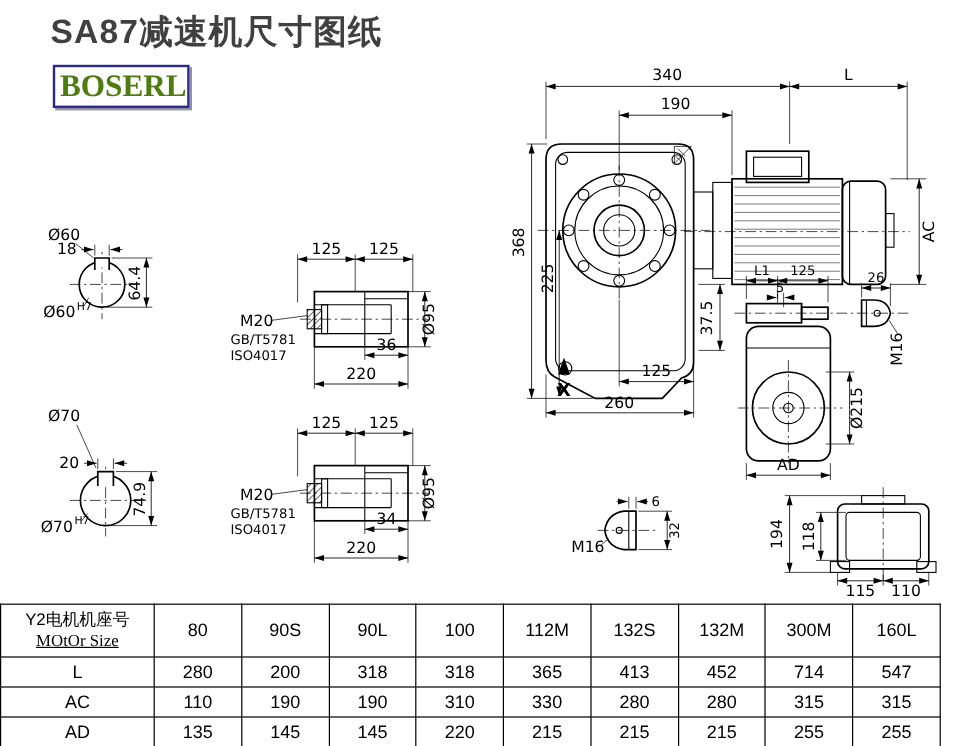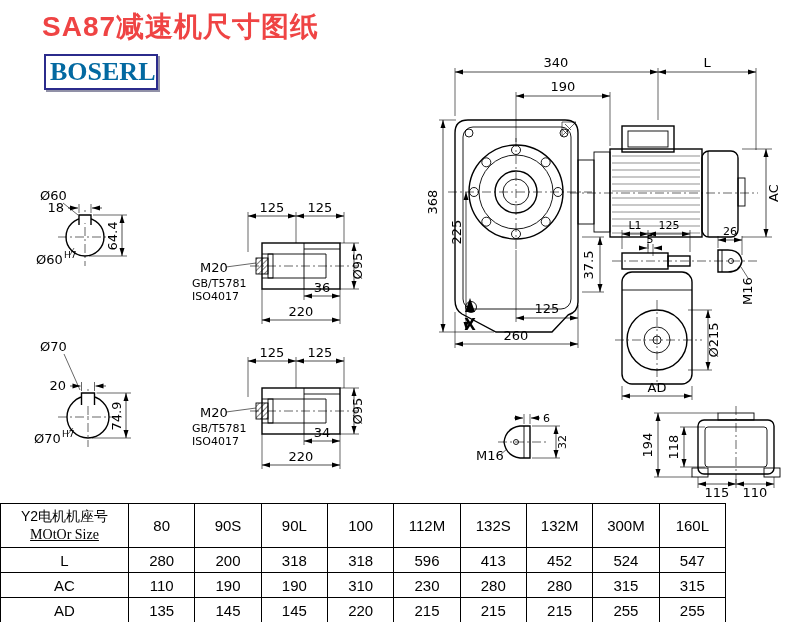--- a/index.html
+++ b/index.html
@@ -1,37 +1,37 @@
 <!DOCTYPE html>
 <html><head>
 <meta charset="utf-8">
 <style>
   *{margin:0;padding:0;box-sizing:border-box}
   html,body{background:#fff}
   body{width:800px;height:622px;font-family:"Liberation Sans",sans-serif}
   .page{position:relative;width:800px;height:622px;background:#fff;overflow:hidden}
   .drawing{position:relative;width:800px;height:503px}
-  .title{position:absolute;left:42px;top:8px;font-size:28px;font-weight:bold;color:#ef4444;letter-spacing:1px;white-space:nowrap}
+  .title{position:absolute;left:42px;top:8px;font-size:28px;font-weight:bold;color:#404040;letter-spacing:1px;white-space:nowrap}
   .logo{position:absolute;left:44px;top:54px;width:114px;height:36px;border:2px solid #2b2b8c;
-        box-shadow:2px 2px 0 rgba(10,10,60,.45);color:#0369a1;font-family:"Liberation Serif",serif;
+        box-shadow:2px 2px 0 rgba(10,10,60,.45);color:#4d7c0f;font-family:"Liberation Serif",serif;
         font-weight:bold;font-size:26px;line-height:31px;padding-left:4px;background:#fff}
   svg{position:absolute;left:0;top:0}
   .s-thick{fill:none;stroke:#000;stroke-width:1.4}
   .s-thin{fill:none;stroke:#000;stroke-width:0.9}
   .s-x{fill:none;stroke:#000;stroke-width:0.6}
   .s-dash{fill:none;stroke:#000;stroke-width:0.6;stroke-dasharray:9 3 2 3}
   .fin{fill:none;stroke:#222;stroke-width:0.5}
   .dim{fill:none;stroke:#000;stroke-width:0.7;marker-start:url(#ar);marker-end:url(#ar)}
   .dimE{fill:none;stroke:#000;stroke-width:0.7;marker-end:url(#ar)}
   .wfill{fill:#fff;stroke:none}
   text{font-family:"DejaVu Sans",sans-serif;font-size:13px;fill:#000}
   .t11{font-size:11px}
   .t9{font-size:9px}
   .tb{font-weight:bold;font-size:15px}
-  .size-table{border-collapse:collapse;width:726px;table-layout:fixed;background:#fff}
+  .size-table{border-collapse:collapse;width:784px;table-layout:fixed;background:#fff}
   .size-table th,.size-table td{border:1px solid #000;text-align:center;vertical-align:middle;
        font-weight:normal;font-size:15px;height:25px;padding:0;color:#000}
   .size-table tr.hdr th{height:44px}
   .first .h1{font-size:14px;line-height:1.4}
   .first .h2{font-size:14px;line-height:1.3;text-decoration:underline;font-family:Liberation Serif, serif}
 </style>
 </head>
 <body>
 
 <div class="page">
@@ -343,33 +343,33 @@
       <th>132M</th>
       <th>300M</th>
       <th>160L</th>
     </tr>
     <tr>
       <td>L</td>
       <td>280</td>
       <td>200</td>
       <td>318</td>
       <td>318</td>
-      <td>596</td>
+      <td>365</td>
       <td>413</td>
       <td>452</td>
-      <td>524</td>
+      <td>714</td>
       <td>547</td>
     </tr>
     <tr>
       <td>AC</td>
       <td>110</td>
       <td>190</td>
       <td>190</td>
       <td>310</td>
-      <td>230</td>
+      <td>330</td>
       <td>280</td>
       <td>280</td>
       <td>315</td>
       <td>315</td>
     </tr>
     <tr>
       <td>AD</td>
       <td>135</td>
       <td>145</td>
       <td>145</td>

